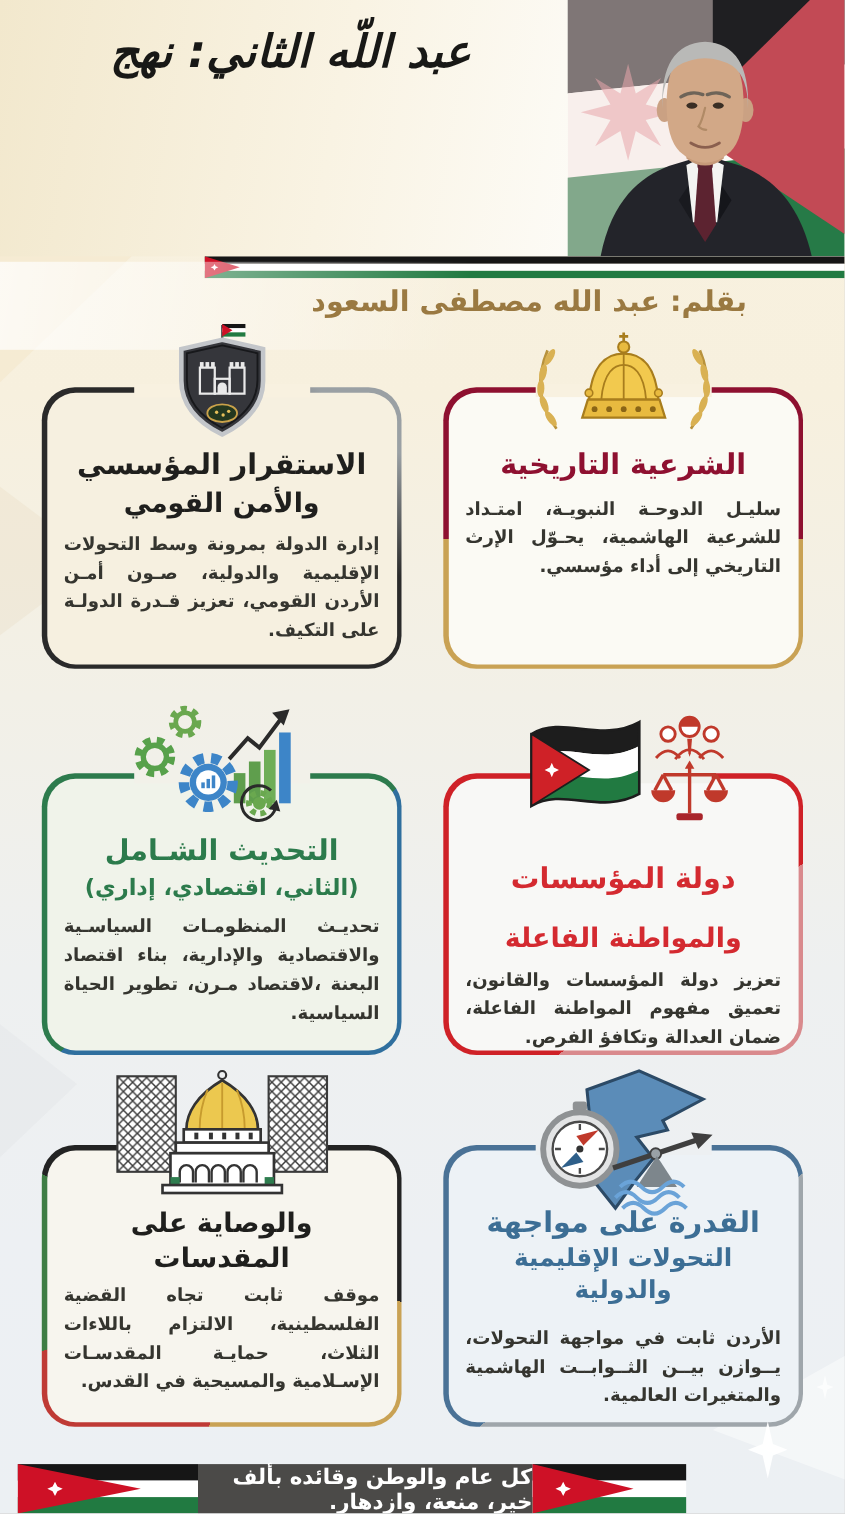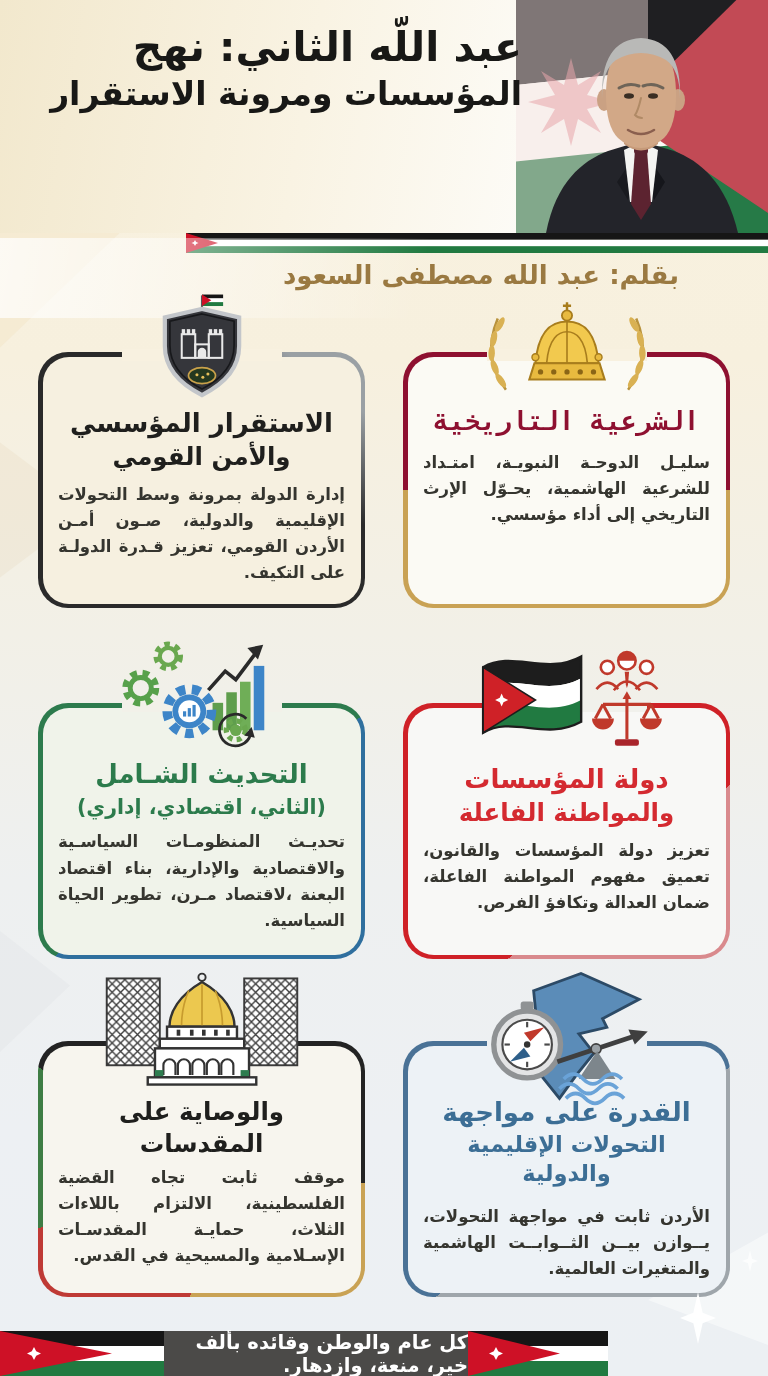--- a/index.html
+++ b/index.html
@@ -19,21 +19,21 @@
   .deco-l2{ left:-40px; top:900px; width:110px; height:190px; background:#dfe3e4; opacity:.35;
     clip-path:polygon(0 0,100% 45%,0 100%); }
   .deco-band{ left:0; top:238px; width:768px; height:80px;
     background:linear-gradient(100deg,rgba(255,255,255,.75),rgba(255,255,255,0) 55%); }
   .deco-br{ right:-40px; top:1210px; width:160px; height:150px; background:#ffffff; opacity:.45;
     clip-path:polygon(100% 0,100% 100%,0 60%); }
 
   
   .header{ position:absolute; left:0; top:0; width:768px; height:233px;
     background:linear-gradient(100deg,#f2e8cd 0%,#f9f3e3 40%,#fdfcf8 72%,#ffffff 100%); }
-  .title-block{ position:absolute; left:6px; top:22px; width:516px; text-align:right; color:#181816; }
+  .title-block{ position:absolute; left:6px; top:22px; width:516px; text-align:center; color:#181816;font-style:italic; }
   .title-l1{ font-size:41px; font-weight:bold; line-height:1.25; letter-spacing:-.5px; }
   .title-l2{ font-size:33px; font-weight:bold; line-height:1.3; }
   .title-sub{ font-size:21px; font-weight:bold; margin-top:12px; color:#1d1d1b; }
   .photo{ position:absolute; right:0; top:0; width:252px; height:233px; overflow:hidden; }
 
   
   .strip{ position:absolute; left:186px; top:233px; width:582px; height:20px; }
 
   
   .byline{ position:absolute; top:260px; right:72px; width:430px; text-align:center;
@@ -49,33 +49,33 @@
   .ct{ font-size:26px; font-weight:bold; line-height:1.3; }
   .ct2{ font-size:24.5px; font-weight:bold; line-height:1.3; }
   .csub{ font-size:20.5px; font-weight:bold; line-height:1.3; margin-top:2px; }
   .cb{ margin-top:9px; font-size:16.5px; font-weight:bold; color:#35352f; line-height:1.58;
     text-align:justify; text-align-last:auto; }
 
   .c-sharia { left:403px; top:352px; }
   .c-sharia .bd{ background:linear-gradient(to bottom,#8e1030 54%,#c9a254 54%); }
   .c-sharia .in{ background:#fbfaf4; }
   .c-sharia .notch{ background:#f8f1e0; }
-  .c-sharia .ct,.c-sharia .ct2{ color:#8e1030;font-family:Liberation Mono, monospace; }
+  .c-sharia .ct,.c-sharia .ct2{ color:#8e1030; }
 
   .c-istiqrar { left:38px; top:352px; }
   .c-istiqrar .bd{ background:linear-gradient(to bottom left,#9aa0a4 12%,#2a2a2a 34%); }
   .c-istiqrar .in{ background:#f6f0e0; }
   .c-istiqrar .notch{ background:#f8f1e0; }
   .c-istiqrar .ct,.c-istiqrar .ct2{ color:#1f1f1d; }
 
   .c-dawla { left:403px; top:703px; }
   .c-dawla .bd{ background:linear-gradient(to bottom right,#cf2127 66%,#d98a8d 66%); }
   .c-dawla .in{ background:#f8f8f6; }
   .c-dawla .notch{ background:#f1f1ec; }
-  .c-dawla .ct,.c-dawla .ct2{ color:#d42a30; }
+  .c-dawla .ct,.c-dawla .ct2{ color:#d42a30;margin-top:20px; }
   .c-dawla .content{ padding-top:60px; }
   .c-dawla .cb{ }
 
   .c-tahdith { left:38px; top:703px; }
   .c-tahdith .bd{ background:linear-gradient(to bottom right,#2d7b4d 52%,#2f6f9e 52%); }
   .c-tahdith .in{ background:#f0f3ea; }
   .c-tahdith .notch{ background:#f2f1e9; }
   .c-tahdith .ct,.c-tahdith .csub{ color:#2c7b4c; }
 
   .c-qudra { left:403px; top:1041px; }
@@ -87,21 +87,21 @@
   .c-qudra .cb{ margin-top:16px; }
 
   .c-qadiyya { left:38px; top:1041px; }
   .c-qadiyya .bd{ background:conic-gradient(from 0deg,#232323 0 95deg,#c9a254 95deg 185deg,#bf3a35 185deg 250deg,#3e7d44 250deg 302deg,#232323 302deg 360deg); }
   .c-qadiyya .in{ background:#f7f5ee; }
   .c-qadiyya .notch{ background:#edf0f1; }
   .c-qadiyya .ct,.c-qadiyya .ct2{ color:#1f1f1d; }
   .c-qadiyya .cb{ margin-top:5px; }
 
   
-  .footer{ position:absolute; left:0; bottom:0; width:608px; height:45px; display:flex; direction:ltr;justify-content:flex-end; }
+  .footer{ position:absolute; left:16px; bottom:0; width:608px; height:45px; display:flex; direction:ltr;justify-content:flex-end; }
   .f-flag{ height:45px; flex:0 0 auto; }
   .f-bar{ flex:1 1 auto; background:#4b4a48; display:flex; align-items:center; justify-content:center; }
   .f-msg{ color:#ffffff; font-size:19.5px; font-weight:bold; direction:rtl; }
   .sparkle{ position:absolute; left:680px; top:1292px; width:36px; height:52px; background:#ffffff; opacity:.95; z-index:6;
     clip-path:polygon(50% 0,63% 40%,100% 50%,63% 60%,50% 100%,37% 60%,0 50%,37% 40%); }
   .sparkle.s2{ left:742px; top:1250px; width:16px; height:22px; opacity:.7; }
 </style>
 </head>
 <body>
 
@@ -140,21 +140,20 @@
         <path d="M103,88 q10,-6 20,-2" stroke="#6e6458" stroke-width="3" fill="none" stroke-linecap="round"></path>
         <path d="M127,86 q10,-4 20,2" stroke="#6e6458" stroke-width="3" fill="none" stroke-linecap="round"></path>
         <ellipse cx="113" cy="96" rx="5" ry="2.8" fill="#3a2e24"></ellipse>
         <ellipse cx="137" cy="96" rx="5" ry="2.8" fill="#3a2e24"></ellipse>
         <path d="M125,98 q-3,13 -6,17 q3,3 7,3" stroke="#b08a66" stroke-width="2" fill="none" stroke-linecap="round"></path>
         <path d="M112,130 q13,8 26,0" stroke="#8a5f4e" stroke-width="2.6" fill="none" stroke-linecap="round"></path>
       </svg>
     </div>
     <div class="title-block">
       <div class="title-l1">عبد اللّه الثاني: نهج</div>
-      <div class="title-l2">المؤسسات ومرونة الاستقرار</div>
     </div>
   </div>
 
   <div class="strip">
     <svg width="582" height="20" viewBox="0 0 582 20">
       <rect x="0" y="0" width="582" height="6.8" fill="#161616"></rect>
       <rect x="0" y="6.8" width="582" height="6.4" fill="#ffffff"></rect>
       <rect x="0" y="13.2" width="582" height="6.8" fill="#217a41"></rect>
       <polygon points="0,0 0,20 32,10" fill="#ce1126"></polygon>
       <polygon points="9,7 10.1,9 12.5,10 10.1,11 9,13 7.9,11 5.5,10 7.9,9" fill="#ffffff"></polygon>

